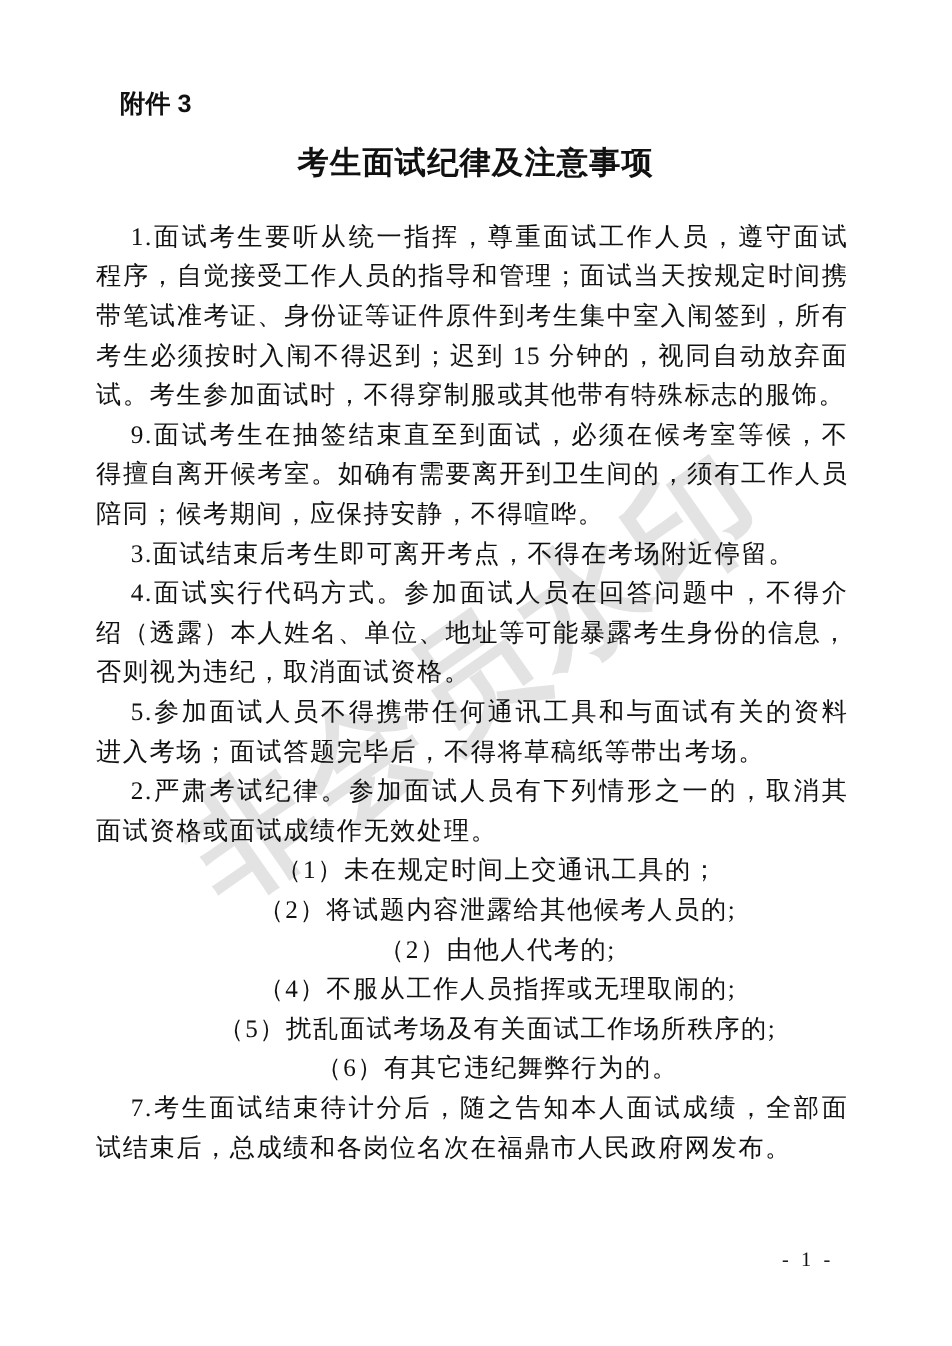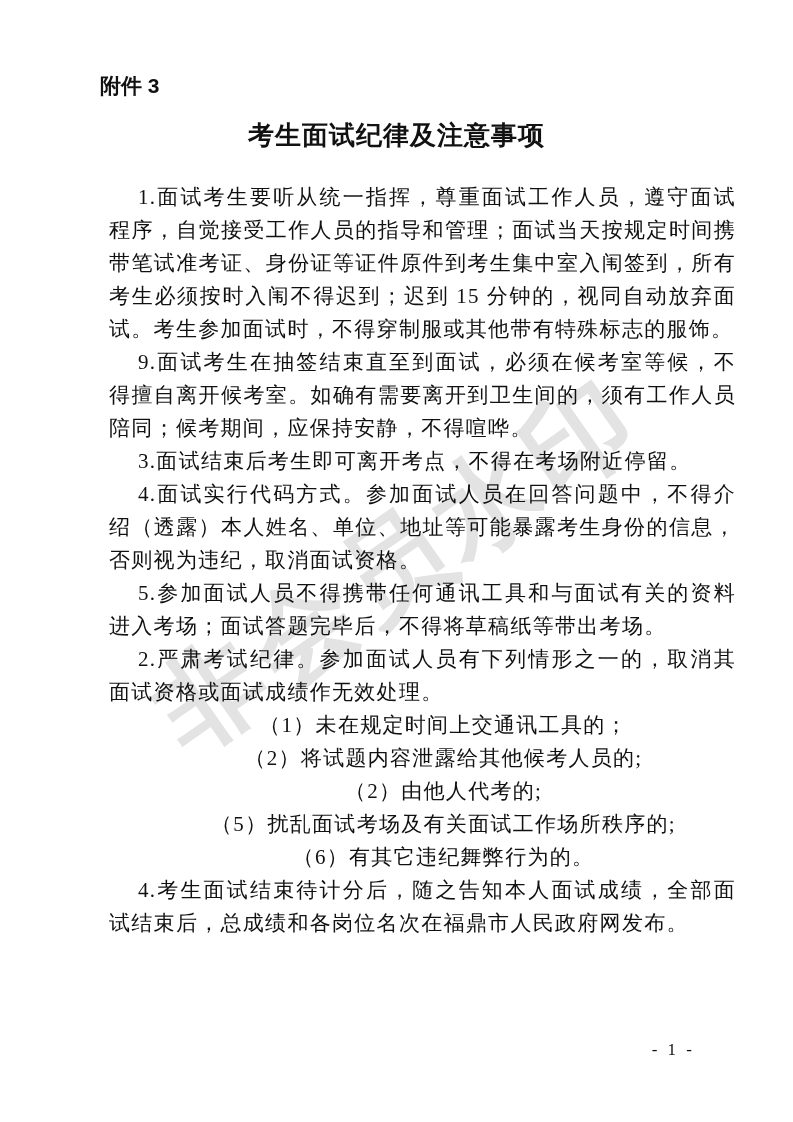--- a/index.html
+++ b/index.html
@@ -61,21 +61,20 @@
     left: 80px;
     top: 181px;
     width: 627px;
     font-family: "Liberation Serif", serif;
     font-size: 21px;
     line-height: 33px;
     letter-spacing: 1.3px;
     text-align: justify;
     text-justify: inter-character;
     z-index: 1;
-    margin-left: 29px;
   }
   .para {
     margin: 0;
     padding: 0;
   }
   .para.numbered {
     text-indent: 29px;
   }
   .para.subitem {
     text-indent: 42px;
@@ -104,19 +103,20 @@
   <div class="doc-body">
       <p class="para numbered">1.面试考生要听从统一指挥，尊重面试工作人员，遵守面试程序，自觉接受工作人员的指导和管理；面试当天按规定时间携带笔试准考证、身份证等证件原件到考生集中室入闱签到，所有考生必须按时入闱不得迟到；迟到 15 分钟的，视同自动放弃面试。考生参加面试时，不得穿制服或其他带有特殊标志的服饰。</p>
       <p class="para numbered">9.面试考生在抽签结束直至到面试，必须在候考室等候，不得擅自离开候考室。如确有需要离开到卫生间的，须有工作人员陪同；候考期间，应保持安静，不得喧哗。</p>
       <p class="para numbered">3.面试结束后考生即可离开考点，不得在考场附近停留。</p>
       <p class="para numbered">4.面试实行代码方式。参加面试人员在回答问题中，不得介绍（透露）本人姓名、单位、地址等可能暴露考生身份的信息，否则视为违纪，取消面试资格。</p>
       <p class="para numbered">5.参加面试人员不得携带任何通讯工具和与面试有关的资料进入考场；面试答题完毕后，不得将草稿纸等带出考场。</p>
       <p class="para numbered">2.严肃考试纪律。参加面试人员有下列情形之一的，取消其面试资格或面试成绩作无效处理。</p>
       <p class="para subitem">（1）未在规定时间上交通讯工具的；</p>
       <p class="para subitem">（2）将试题内容泄露给其他候考人员的;</p>
       <p class="para subitem">（2）由他人代考的;</p>
+      <p class="para subitem">（4）不服从工作人员指挥或无理取闹的;</p>
       <p class="para subitem">（5）扰乱面试考场及有关面试工作场所秩序的;</p>
       <p class="para subitem">（6）有其它违纪舞弊行为的。</p>
-      <p class="para numbered">4.考生面试结束待计分后，随之告知本人面试成绩，全部面试结束后，总成绩和各岗位名次在福鼎市人民政府网发布。</p>
+      <p class="para numbered">7.考生面试结束待计分后，随之告知本人面试成绩，全部面试结束后，总成绩和各岗位名次在福鼎市人民政府网发布。</p>
     </div>
 
   <div class="page-number">- 1 -</div>
 </div>
 
 </body></html>

